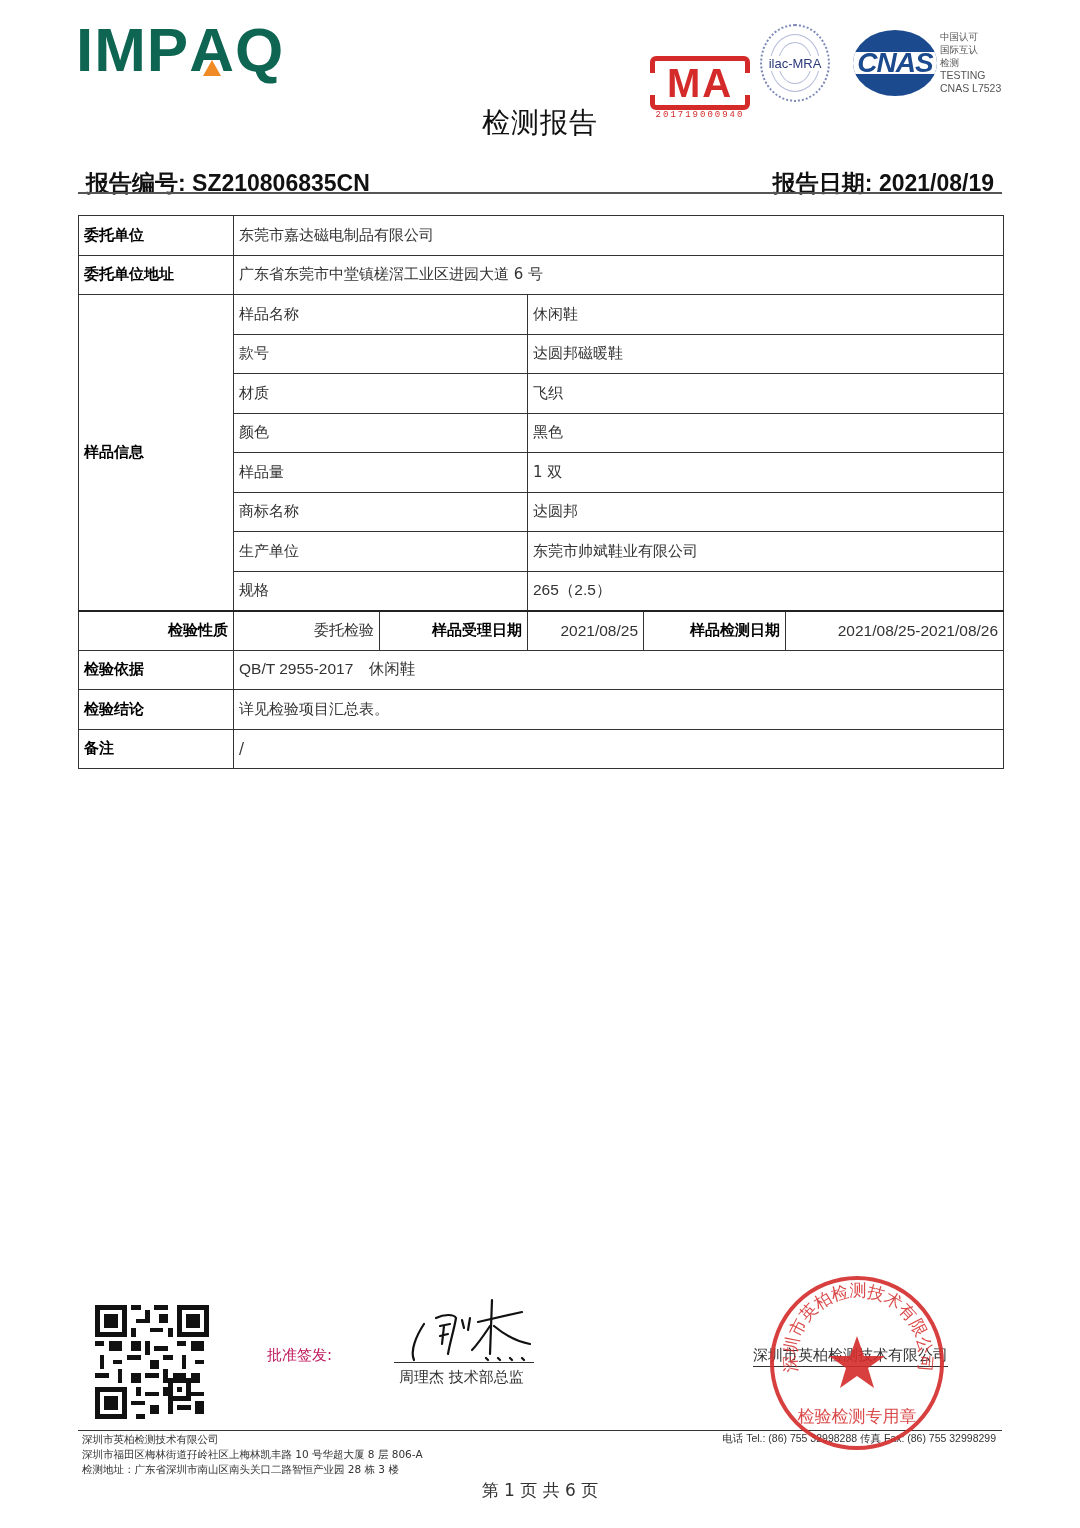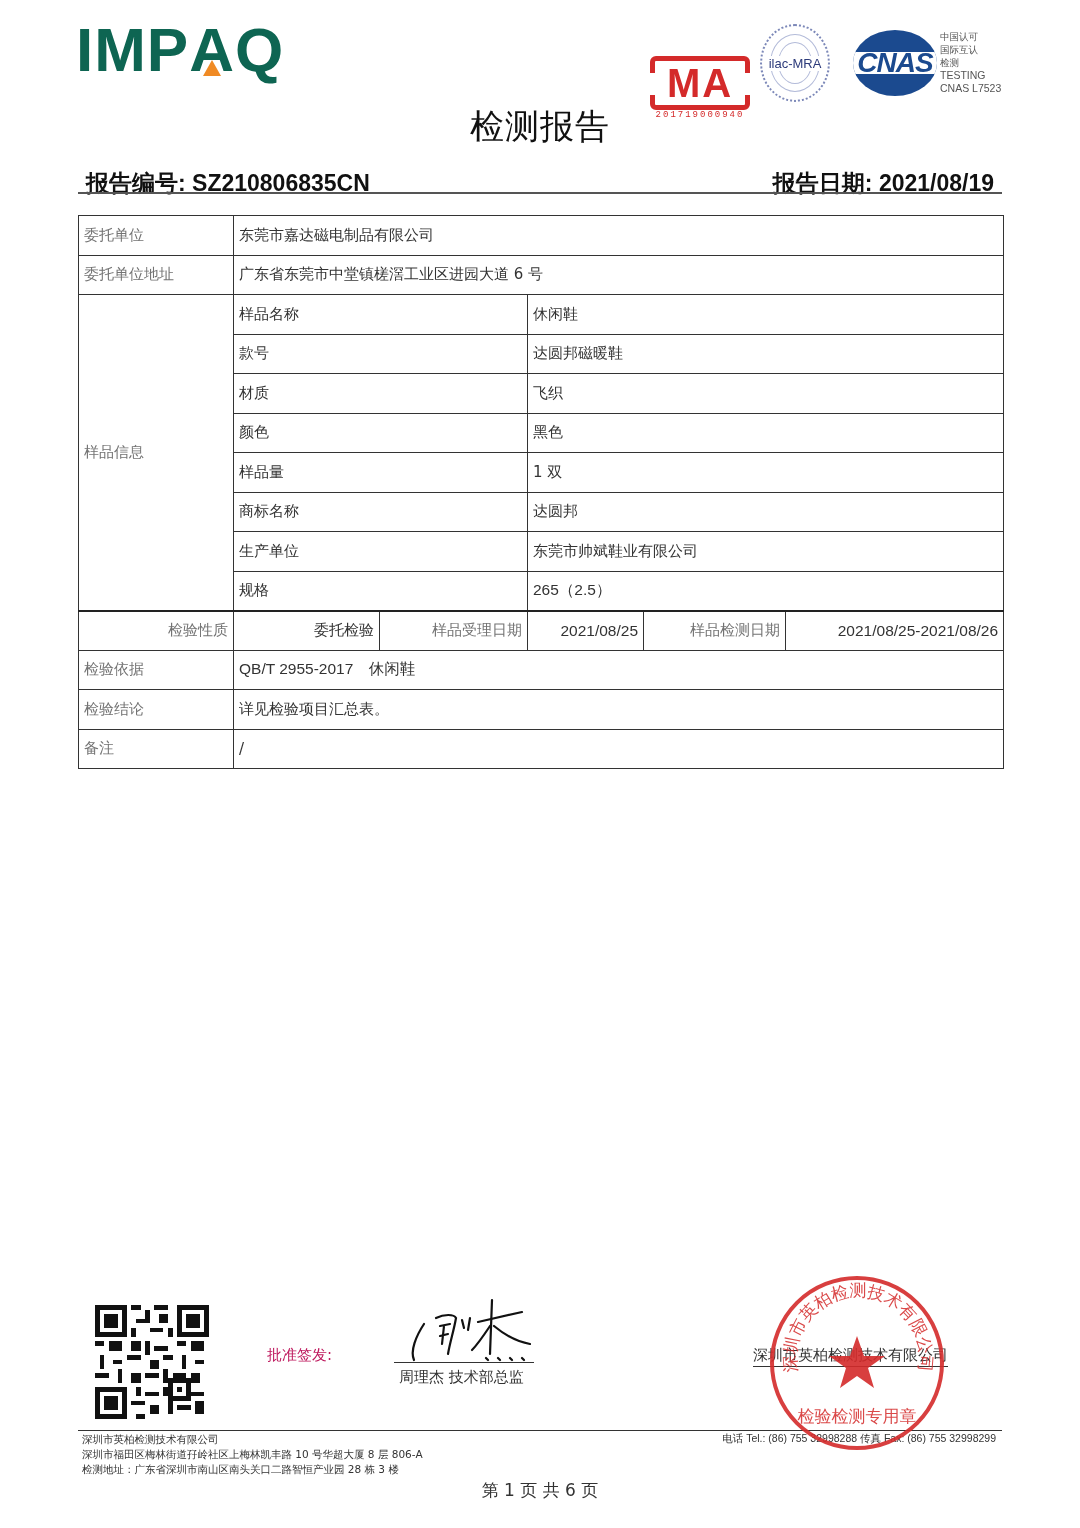--- a/index.html
+++ b/index.html
@@ -24,29 +24,29 @@
   .ilac span { font-family: "Liberation Sans", sans-serif; font-size: 13px; color: #2c3a7a; background: #fff; padding: 0 1px; }
   .ilac .ring { position: absolute; border-radius: 50%; border: 1px solid #b3bbd9; }
 
   .cnas { position: absolute; left: 845px; top: 30px; width: 84px; height: 66px; border-radius: 50%; background: #1b4a8f; display: flex; align-items: center; justify-content: center; overflow: hidden; margin-left: 8px; }
   .cnas::before { content: ""; position: absolute; left: -4px; right: -4px; top: 22px; height: 22px; background: #fff; }
   .cnas span { position: relative; font-family: "Liberation Sans", sans-serif; font-weight: bold; font-style: italic; color: #1b4a8f; font-size: 28px; letter-spacing: -1px; }
   .cnas-text { position: absolute; left: 940px; top: 30px; font-size: 9.5px; line-height: 13px; color: #555; }
   .cnas-text div { white-space: nowrap; }
   .cnas-text .en { font-family: "Liberation Sans", sans-serif; font-size: 10.5px; }
 
-  .doc-title { position: absolute; left: 0; width: 1080px; top: 104px; text-align: center; font-size: 34px; color: #111; letter-spacing: 1px; }
+  .doc-title { position: absolute; left: 0; width: 1080px; top: 104px; text-align: center; font-size: 28px; color: #111; letter-spacing: 1px; }
 
   .meta-row { position: absolute; left: 86px; right: 86px; top: 168px; display: flex; justify-content: space-between; font-family: "Liberation Sans", sans-serif; font-weight: bold; font-size: 23px; color: #111; }
   .meta-line { position: absolute; left: 78px; right: 78px; top: 192px; height: 2px; background: #555; }
 
   
   table.info { position: absolute; left: 78px; top: 215px; width: 925px; border-collapse: collapse; table-layout: fixed; font-size: 15px; }
   table.info td { border: 1px solid #333; height: 39.5px; padding: 0 5px; vertical-align: middle; color: #333; white-space: nowrap; }
-  table.info td.lab { font-weight: normal; color: #737373; }
+  table.info td.lab { font-weight: bold; color: #000000; }
   table.info td.num { font-family: "Liberation Sans", sans-serif; font-size: 15.5px; }
   table.info tr.thick td { border-top: 2px solid #222; text-align: right; }
 
   
   .qr { position: absolute; left: 95px; top: 1305px; width: 114px; height: 114px; }
   .approve-label { position: absolute; left: 267px; top: 1346px; font-size: 15px; color: #be185d; text-align: center; }
   .sig { position: absolute; left: 396px; top: 1296px; width: 150px; height: 68px; }
   .sig-line { position: absolute; left: 394px; top: 1362px; width: 140px; height: 1px; background: #333; }
   .sig-name { position: absolute; left: 399px; top: 1368px; font-size: 15px; color: #333; }
 

